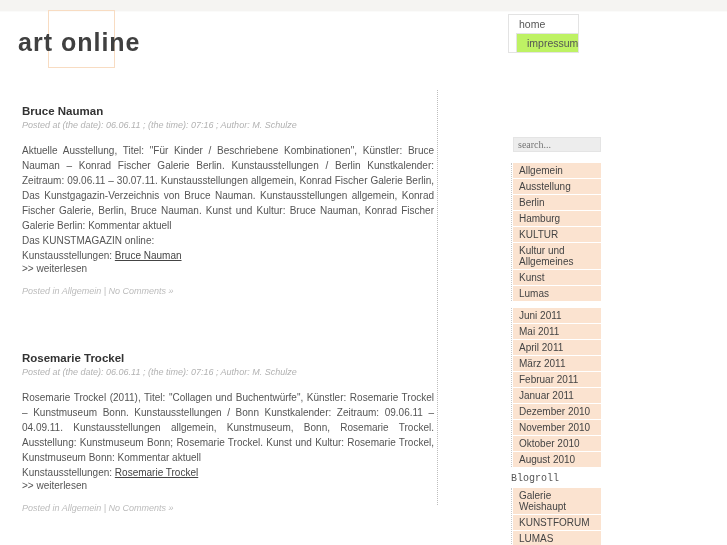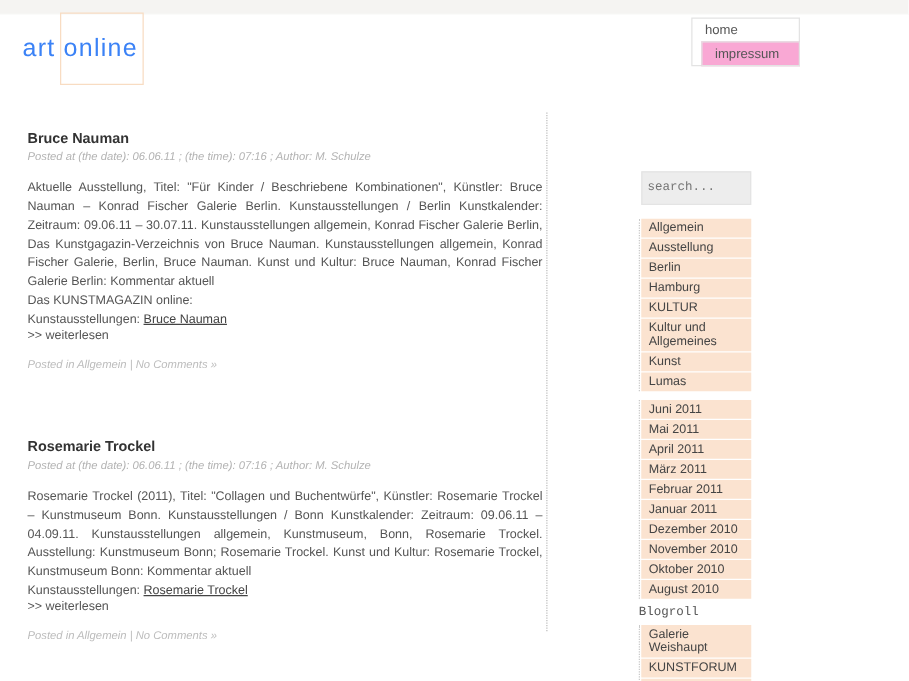--- a/index.html
+++ b/index.html
@@ -24,39 +24,39 @@
 
   
   .logo-frame {
     position: absolute; left: 48px; top: 10px;
     width: 67px; height: 58px;
     border: 1px solid #f8dcc2;
     background: transparent;
   }
   .logo {
     position: absolute; left: 18px; top: 28px;
-    font-size: 20px; font-weight: normal;
+    font-size: 25px; font-weight: bold;
     letter-spacing: 1px;
-    color: #3b82f6;
+    color: #404040;
     text-decoration: none;
     white-space: nowrap;
   }
 
   
   .nav {
-    position: absolute; left: 553px; top: 14px;
-    width: 87px;
+    position: absolute; left: 508px; top: 14px;
+    width: 71px;
     border: 1px solid #e3e3e3;
     background: #ffffff;
     font-size: 10.5px; color: #555;
   }
   .nav-home { padding: 3px 4px 3px 10px; cursor: pointer; }
   .nav-sub {
     border: 1px solid #e3e3e3;
-    background: #f9a8d4;
+    background: #bef264;
     margin: 0 -1px -1px 7px;
     padding: 3px 4px 3px 10px;
     cursor: pointer;
   }
 
   
   .divider {
     position: absolute; left: 437px; top: 90px;
     height: 415px; width: 0;
     border-left: 1px dotted #bdbdbd;
@@ -89,25 +89,25 @@
     cursor: pointer;
   }
 
   
   .sidebar {
     position: absolute; left: 511px; top: 137px;
     width: 90px;
     font-size: 10px; color: #444;
   }
   .search-input {
-    width: 88px; height: 27px;
+    width: 88px; height: 15px;
     margin-left: 2px;
     background: #ededed;
     border: 1px solid #e4e4e4;
-    font-family: Liberation Mono, monospace;
+    font-family: Liberation Serif, serif;
     font-size: 10px; color: #666;
     padding: 2px 4px;
     outline: none;
   }
   .side-list {
     list-style: none;
     border-left: 1px dotted #c9c9c9;
     margin-top: 11px;
   }
   .side-list.tight { margin-top: 7px; }

